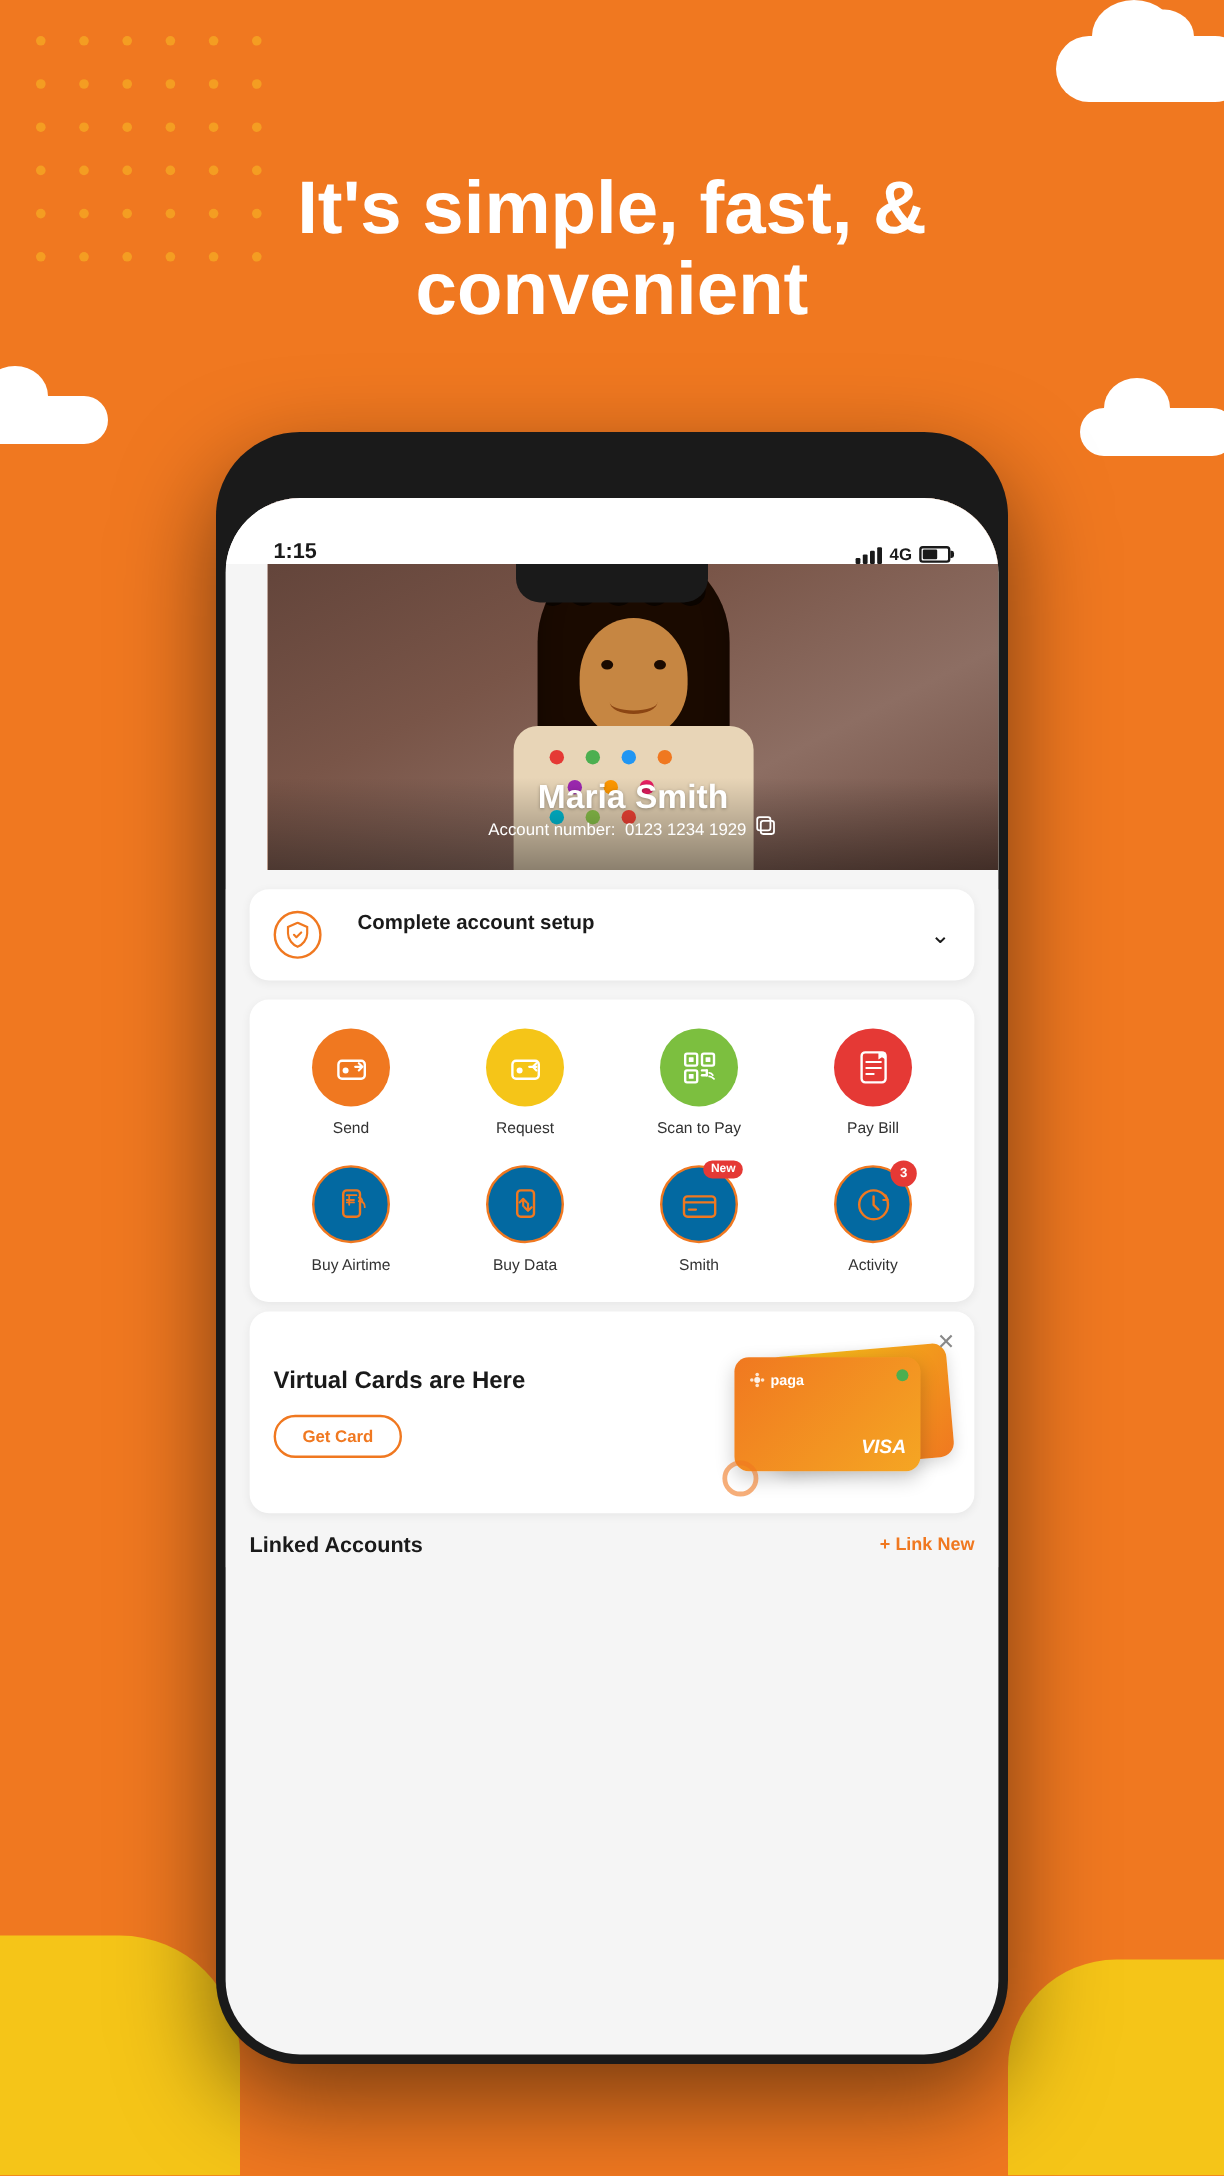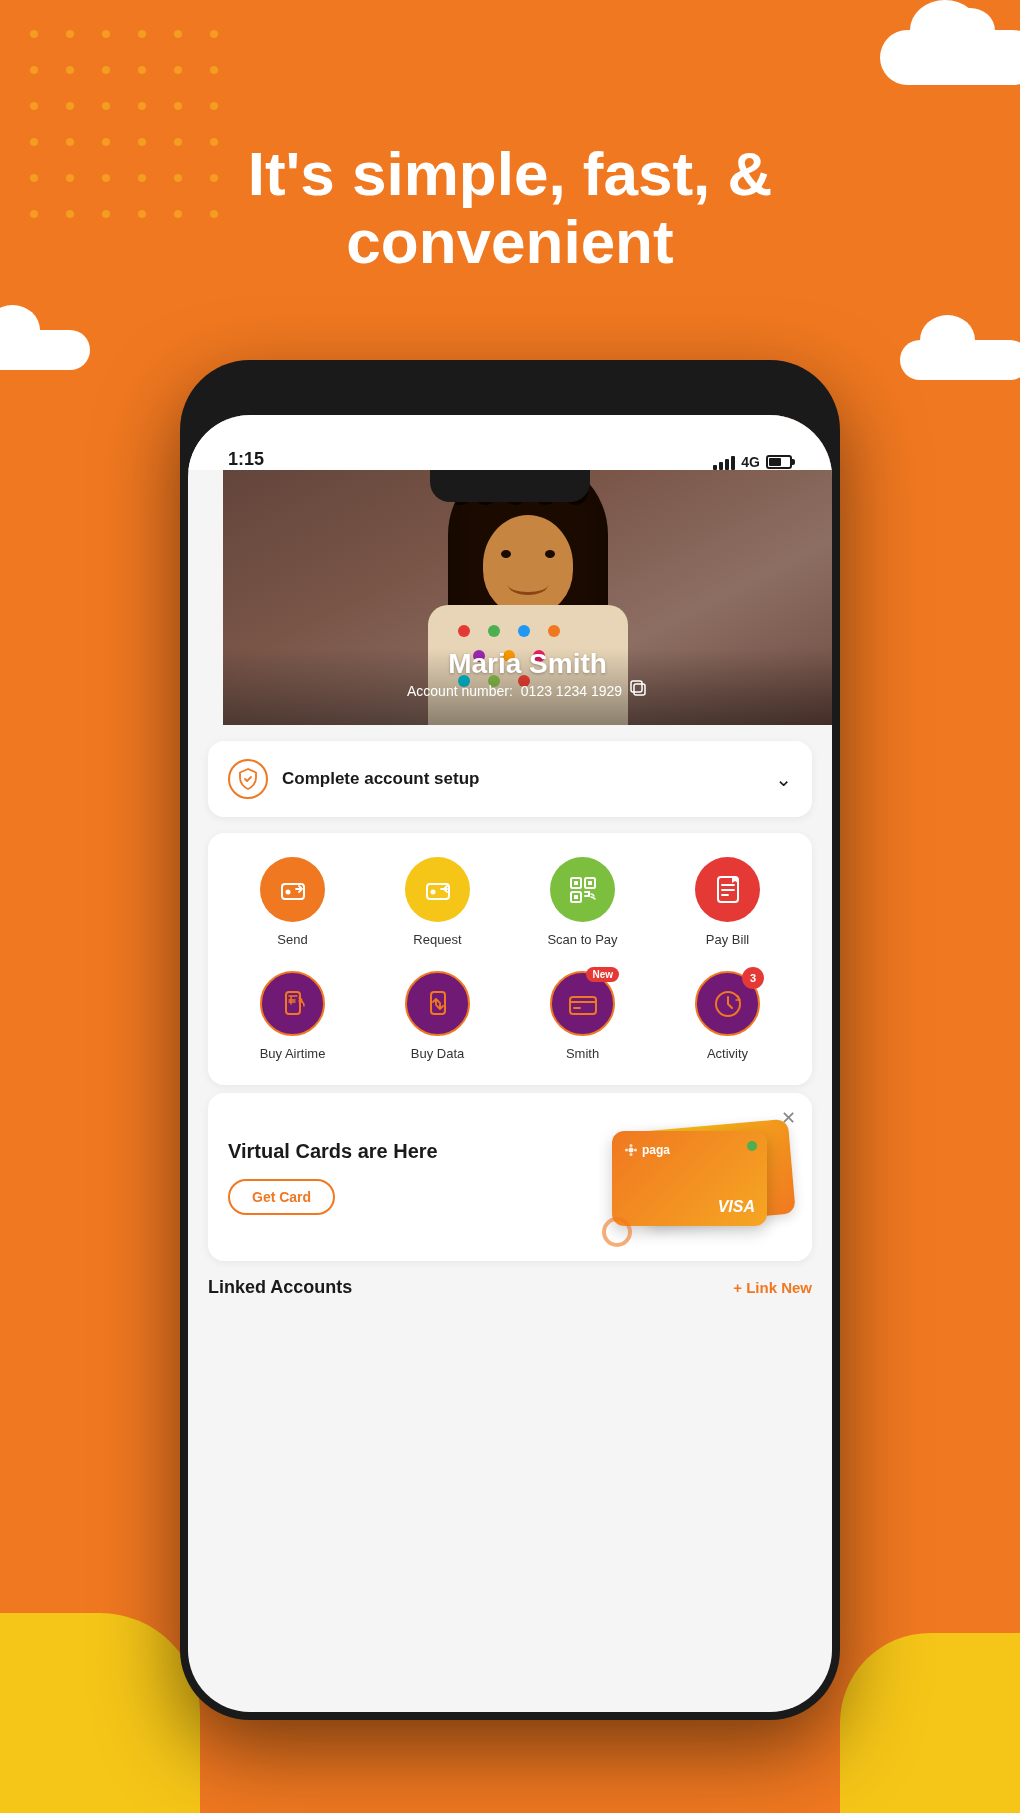--- a/index.html
+++ b/index.html
@@ -451,22 +451,22 @@
       margin: 16px 20px;
       border-radius: 16px;
       padding: 18px 20px;
       display: flex;
       align-items: center;
       justify-content: space-between;
       box-shadow: 0 2px 8px rgba(0,0,0,0.06);
     }
     .setup-left {
       display: flex;
-      align-items: center;
-      gap: 14px;
+      align-items: flex-start;
+      gap: 30px;
     }
     .shield-icon-wrap {
       width: 40px;
       height: 40px;
       border: 2px solid #F07820;
       border-radius: 50%;
       display: flex;
       align-items: center;
       justify-content: center;
       color: #F07820;
@@ -508,21 +508,21 @@
       align-items: center;
       justify-content: center;
       font-size: 26px;
       position: relative;
     }
     .action-icon-orange { background: #F07820; color: white; }
     .action-icon-yellow { background: #F5C518; color: white; }
     .action-icon-green { background: #7CBF3F; color: white; }
     .action-icon-red { background: #E53935; color: white; }
     .action-icon-outline {
-      background: #701a75;
+      background: #0369a1;
       border: 2px solid #F07820;
       color: #F07820;
     }
     .action-label {
       font-size: 13px;
       color: #333;
       text-align: center;
       font-weight: 500;
     }
     .badge-new {

